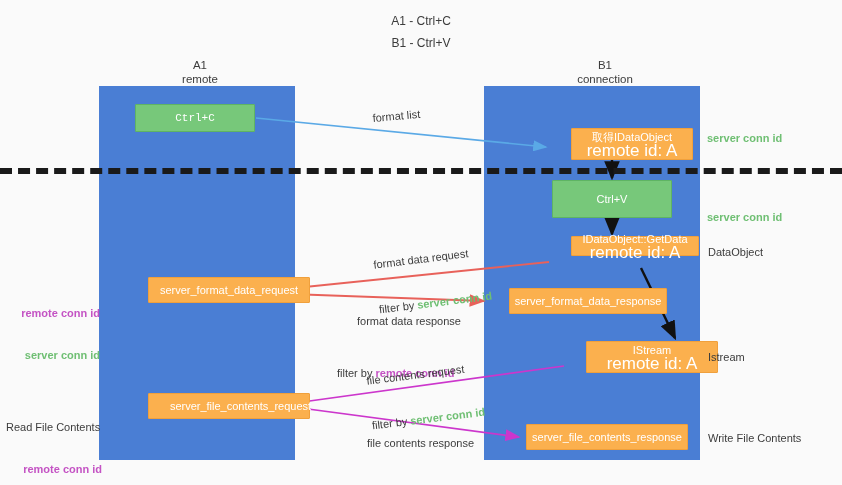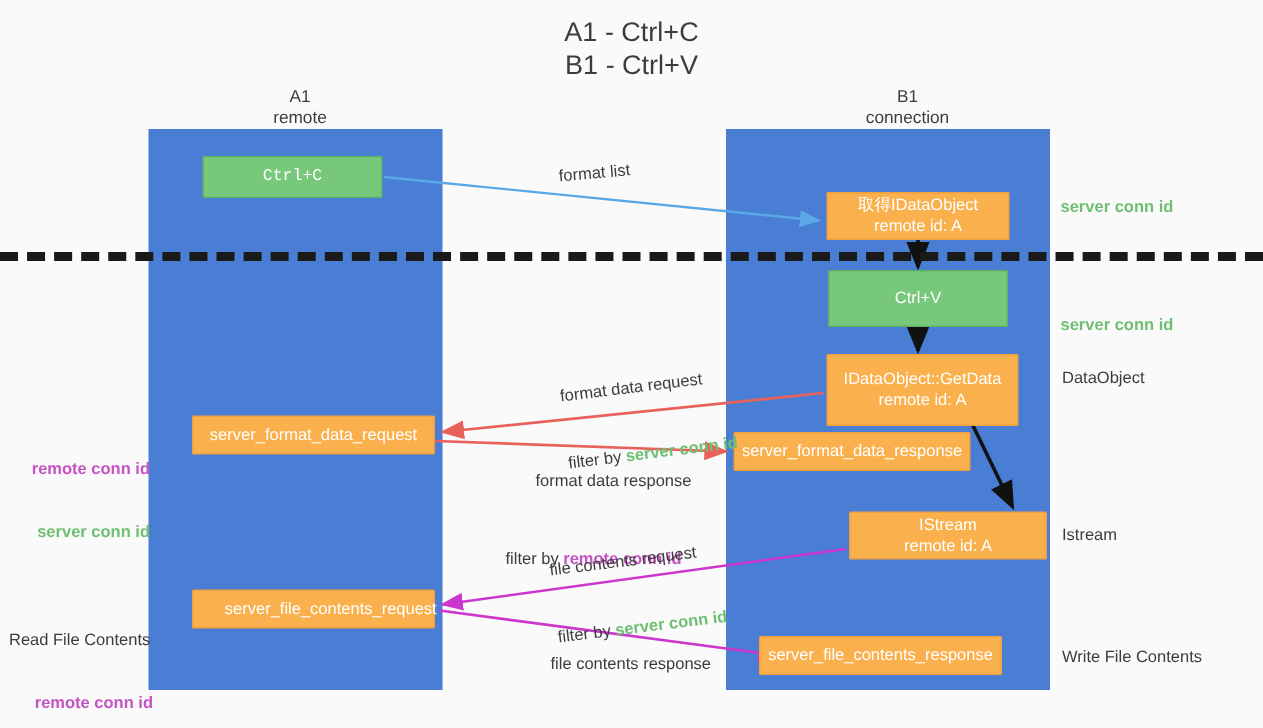--- a/index.html
+++ b/index.html
@@ -20,21 +20,21 @@
     width: 842px;
     height: 485px;
   }
   .abs { position: absolute; }
 
   
   #title {
     left: 0; top: 10px;
     width: 842px;
     text-align: center;
-    font-size: 18px;
+    font-size: 12px;
     line-height: 22px;
     color: #3c3c3c;
     white-space: pre;
   }
 
   
   .col-header {
     font-size: 11.5px;
     line-height: 14px;
     color: #3c3c3c;
@@ -66,28 +66,28 @@
     flex-direction: column;
     align-items: center;
     justify-content: center;
     color: #ffffff;
     font-size: 11px;
     line-height: 14px;
     text-align: center;
     border-radius: 1px;
   }
   .node.green  { background: #77c87a; border: 1px solid #5fb463; }
-  .node.orange { background: #fbb04e; border: 1px solid #f0a03c; }
-  .node .l2 { font-size: 11px; }
+  .node.orange { background: #fbb04e; border: 1px solid #f0a03c; margin-left: 20px; }
+  .node .l2 { font-size: 17px; }
 
   
   #n-ctrlc      { left: 135px; top: 104px;  width: 120px; height: 28px; font-family: Liberation Mono, monospace; }
   #n-idataobj   { left: 551px; top: 128px;  width: 122px; height: 32px; }
   #n-ctrlv      { left: 552px; top: 180px;  width: 120px; height: 38px; }
-  #n-getdata    { left: 551px; top: 236px;  width: 128px; height: 48px; }
+  #n-getdata    { left: 551px; top: 236px;  width: 128px; height: 20px; }
   #n-sfdreq     { left: 128px; top: 277px;  width: 162px; height: 26px; }
   #n-sfdres     { left: 489px; top: 288px;  width: 158px; height: 26px; }
   #n-istream    { left: 566px; top: 341px;  width: 132px; height: 32px; }
   #n-sfcreq     { left: 128px; top: 393px;  width: 162px; height: 26px; padding-left: 23px; }
   #n-sfcres     { left: 506px; top: 424px;  width: 162px; height: 26px; }
 
   
   .side-note {
     font-size: 11px;
     line-height: 14px;

